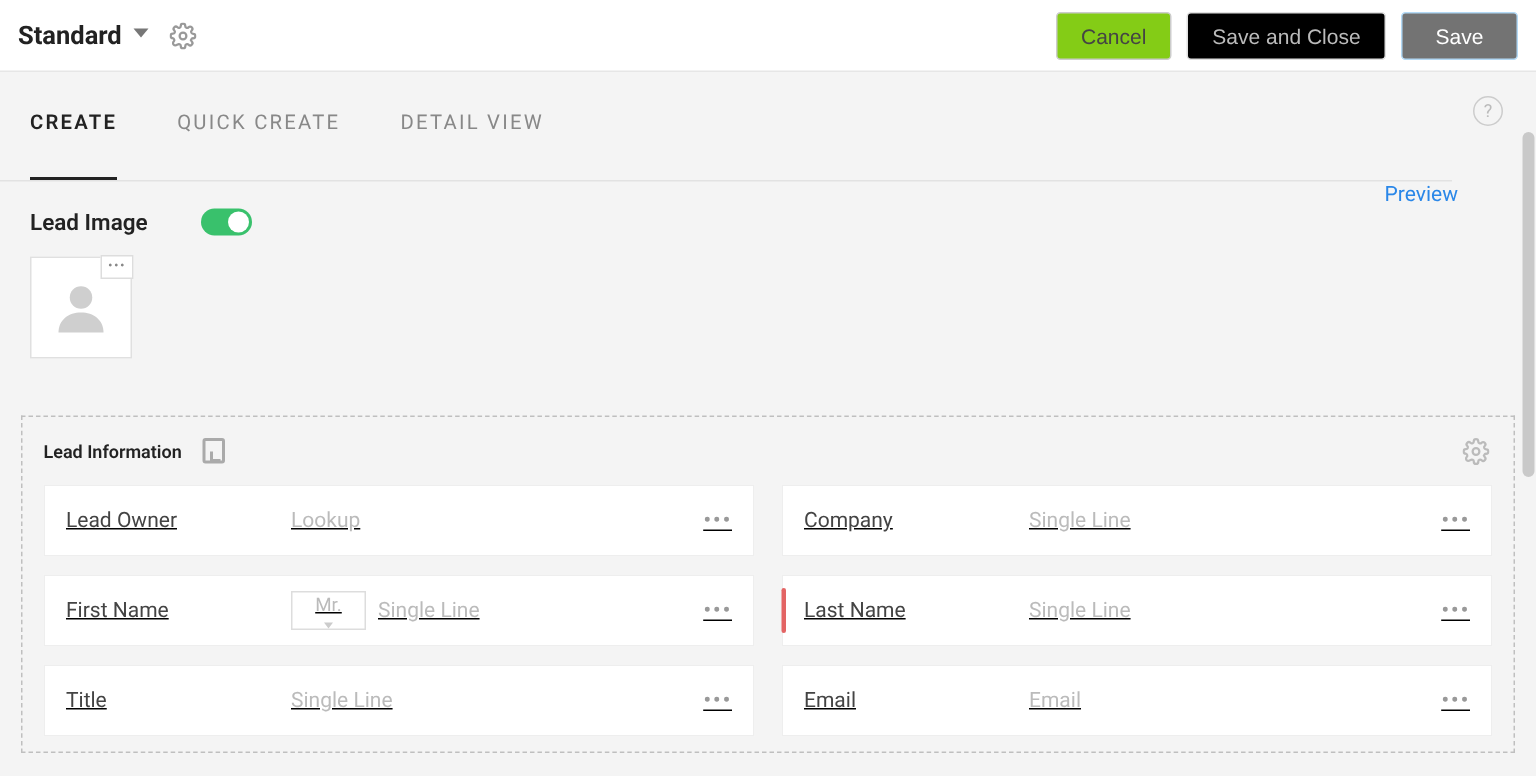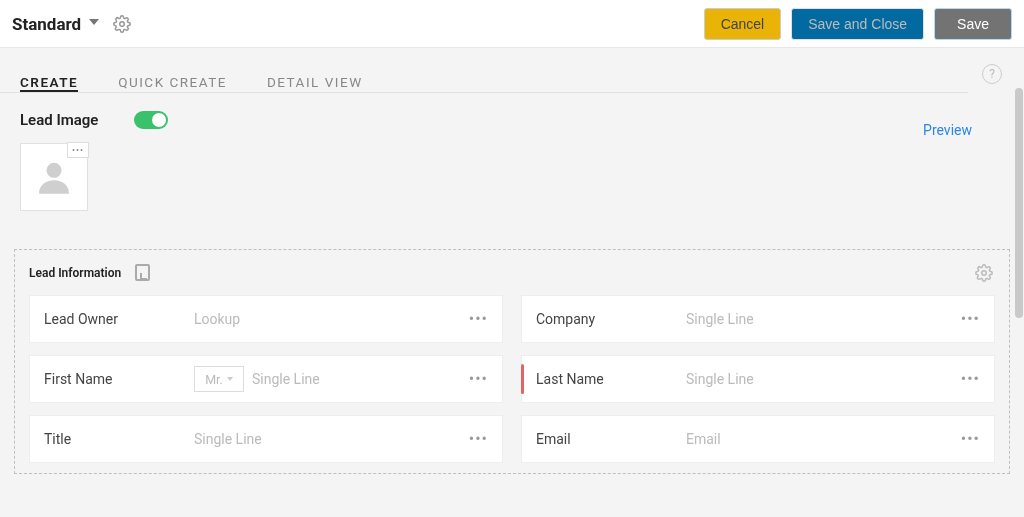--- a/index.html
+++ b/index.html
@@ -25,25 +25,25 @@
     border-right: 5px solid transparent;
     border-top: 6px solid #777;
   }
   .gear-icon-btn {
     color: #888; cursor: pointer;
     display: inline-flex; align-items: center;
   }
   .topbar-right { display: flex; align-items: center; gap: 10px; }
   .btn {
     height: 32px; padding: 0 16px; font-size: 14px;
-    border: 1px solid #ccc; background: #eab308; border-radius: 3px;
+    border: 1px solid #ccc; background: #84cc16; border-radius: 3px;
     color: #444; cursor: pointer;
   }
   .btn-disabled {
-    color: #bbb; border-color: #e0e0e0; background: #0369a1; cursor: default;
+    color: #bbb; border-color: #e0e0e0; background: #000000; cursor: default;
   }
   .btn-primary {
     background: #737373; color: #fff; border: 1px solid #b3d9f5;
     padding: 0 22px;
   }
 
   .work-area {
     background: #f4f4f4;
     height: calc(517px - 48px);
     position: relative;
@@ -58,21 +58,21 @@
   }
 
   .tabs {
     display: flex; gap: 40px;
     padding: 26px 20px 0 20px;
     border-bottom: 1px solid #e2e2e2;
     width: calc(100% - 56px);
   }
   .tab {
     font-size: 13.5px; letter-spacing: 1.5px; color: #888;
-    padding-bottom: 0; cursor: pointer;
+    padding-bottom: 28px; cursor: pointer;
     text-transform: uppercase;
   }
   .tab.active {
     color: #222; font-weight: 600;
     border-bottom: 2px solid #222;
   }
 
   .preview-link {
     position: absolute; right: 52px; top: 74px;
     color: #2a87e8; font-size: 14px; cursor: pointer;
@@ -130,41 +130,42 @@
   .section-gear {
     position: absolute; right: 16px; top: 14px; color: #999; cursor: pointer;
   }
 
   .field-grid {
     display: flex; gap: 18px; flex-wrap: wrap;
   }
   .field-col {
     display: flex; flex-direction: column; gap: 12px;
     flex: 1;
+    text-decoration: underline;
   }
   .field-row {
     height: 48px; background: #fff; border: 1px solid #eee;
     display: flex; align-items: center;
     padding: 0 10px 0 14px;
     position: relative;
   }
   .field-row.required::before {
     content: ""; position: absolute; left: -1px; top: 8px; bottom: 8px;
     width: 3px; background: #e36464; border-radius: 2px;
   }
   .field-label {
     width: 150px; font-size: 14px; color: #444;
   }
   .field-type {
     flex: 1; font-size: 14px; color: #bbb; display: flex; align-items: center; gap: 8px;
   }
   .salutation {
     height: 26px; width: 50px; border: 1px solid #ddd;
     display: flex; align-items: center; justify-content: center;
-    font-size: 12.5px; color: #bbb; gap: 4px;
+    font-size: 12.5px; color: #bbb; gap: 4px; flex-direction: column;
   }
   .salutation .mini-chev {
     border-left: 3px solid transparent;
     border-right: 3px solid transparent;
     border-top: 4px solid #ccc;
   }
   .row-more {
     color: #999; font-size: 16px; letter-spacing: 1px;
     cursor: pointer; padding: 0 4px; line-height: 1;
   }

